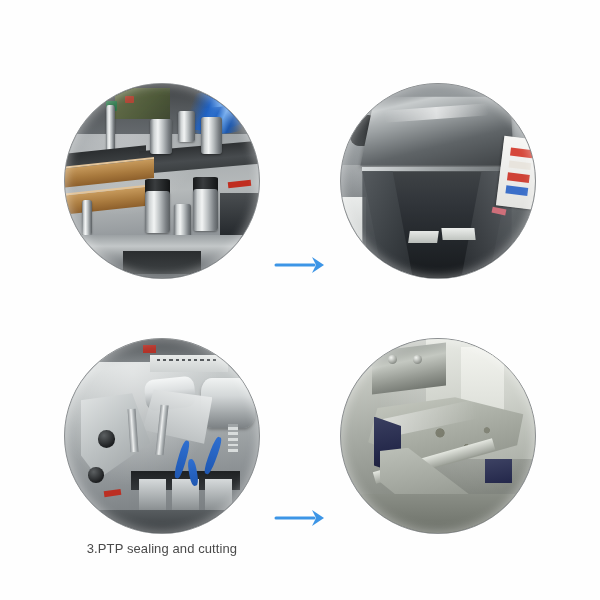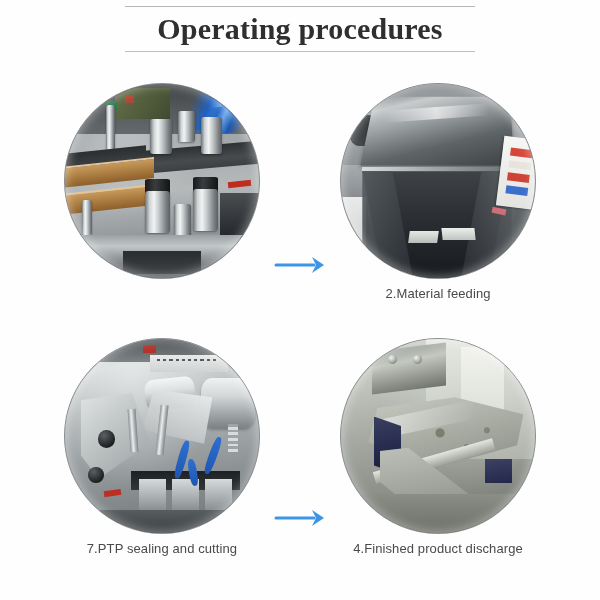--- a/index.html
+++ b/index.html
@@ -443,25 +443,20 @@
     position:absolute; inset:0; border-radius:50%;
     box-shadow: inset 0 0 10px 2px rgba(255,255,255,.35);
     pointer-events:none;
   }
 </style>
 </head>
 <body>
 
 <div id="page">
 
-  <div class="title-block">
-    <div class="title-rule top"></div>
-    <div class="page-title">Operating procedures</div>
-    <div class="title-rule bottom"></div>
-  </div>
 
   <div class="steps">
 
     <div class="step s1">
       <div class="photo-wrap">
         <div class="photo">
           <div class="photo-inner ph1">
             <div class="dark-top"></div>
             <div class="circuit"></div>
             <div class="greenchip"></div>
@@ -511,21 +506,20 @@
             <div class="card">
               <div class="s s1"></div>
               <div class="s s2"></div>
               <div class="s s3"></div>
               <div class="s s4"></div>
             </div>
           </div>
           <div class="vignette"></div>
         </div>
       </div>
-      <div class="caption">2.Material feeding</div>
     </div>
 
     <div class="step s3">
       <div class="photo-wrap">
         <div class="photo">
           <div class="photo-inner ph3">
             <div class="topdark"></div>
             <div class="redled"></div>
             <div class="label"></div>
             <div class="roller-big"></div>
@@ -543,21 +537,21 @@
             <div class="diecut d3"></div>
             <div class="bluewire w1"></div>
             <div class="bluewire w2"></div>
             <div class="bluewire w3"></div>
             <div class="redmark"></div>
             <div class="basedark"></div>
           </div>
           <div class="vignette"></div>
         </div>
       </div>
-      <div class="caption">7.PTP sealing and cutting</div>
+      <div class="caption">3.PTP sealing and cutting</div>
     </div>
 
     <div class="step s4">
       <div class="photo-wrap">
         <div class="photo">
           <div class="photo-inner ph4">
             <div class="backwall"></div>
             <div class="backwall2"></div>
             <div class="tophead"></div>
             <div class="bolt b1"></div>
@@ -567,21 +561,20 @@
             <div class="chute-hi"></div>
             <div class="chute-edge"></div>
             <div class="navy1"></div>
             <div class="navy2"></div>
             <div class="leg"></div>
             <div class="bottomfloor"></div>
           </div>
           <div class="vignette"></div>
         </div>
       </div>
-      <div class="caption">4.Finished product discharge</div>
     </div>
 
     <div class="arrow a1">
       <svg width="56" height="24" viewBox="0 0 56 24" aria-hidden="true">
         <g fill="none" stroke="#3c95e6" stroke-width="3" stroke-linecap="round">
           <line x1="4" y1="12" x2="42" y2="12"></line>
         </g>
         <path d="M40 4 L52 12 L40 20 L44 12 Z" fill="#3c95e6"></path>
       </svg>
     </div>

